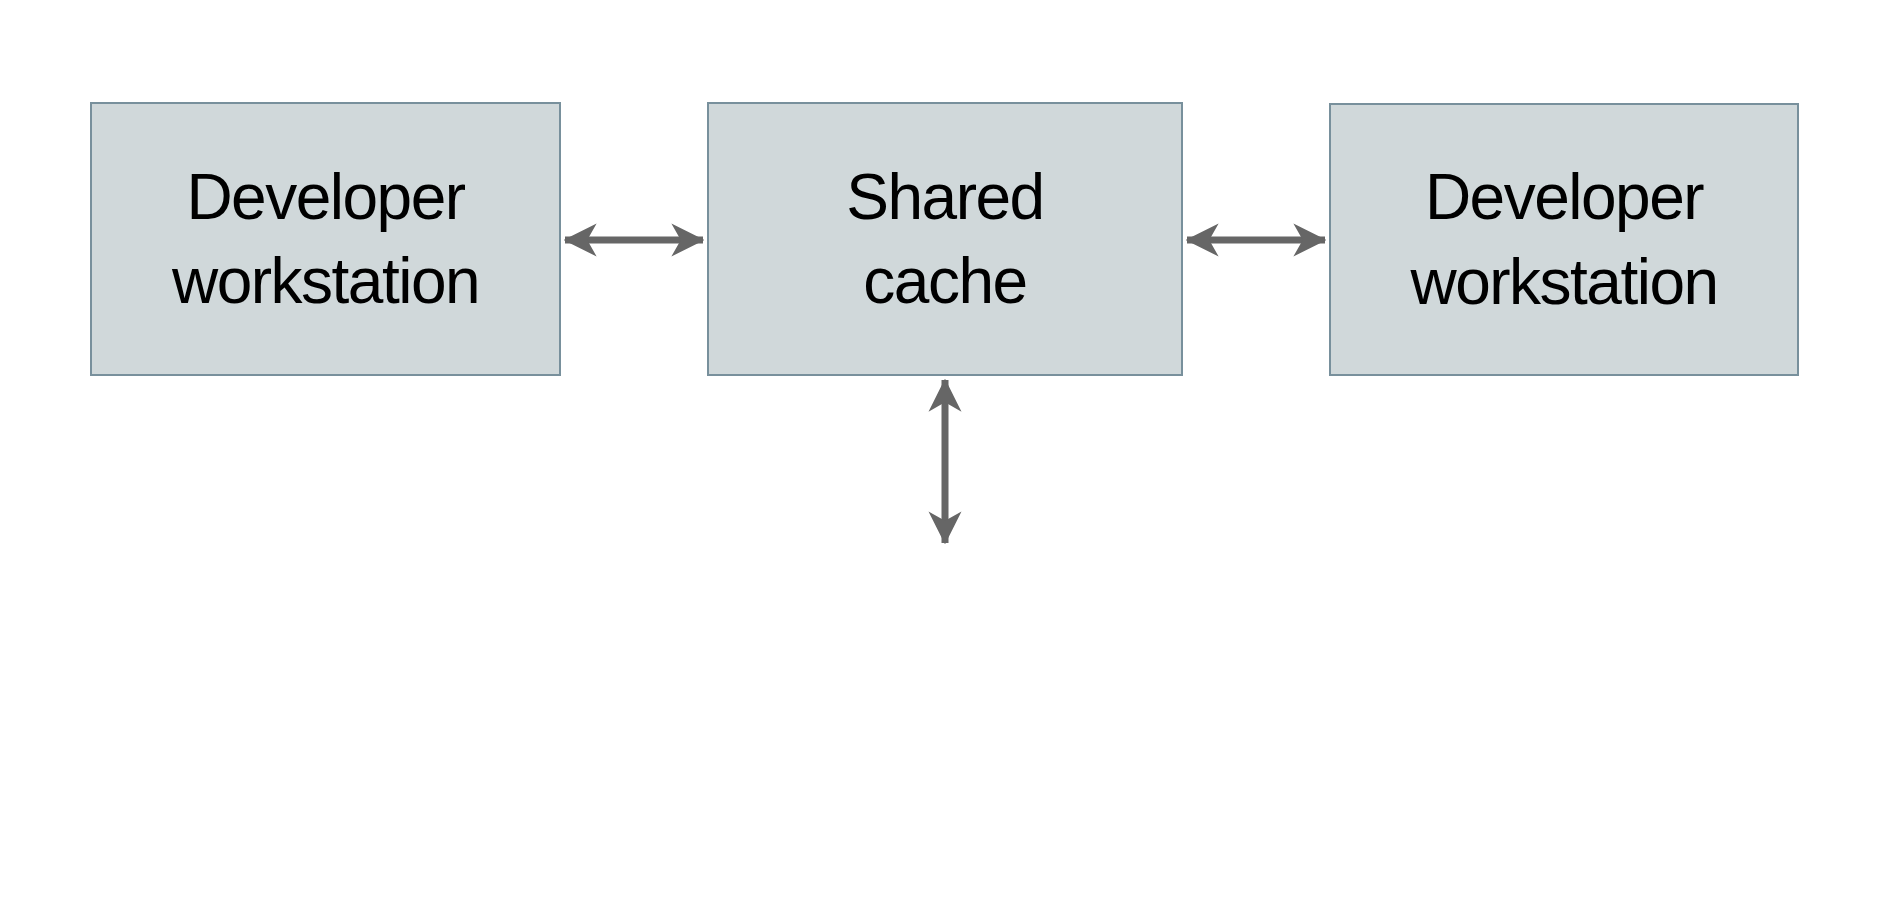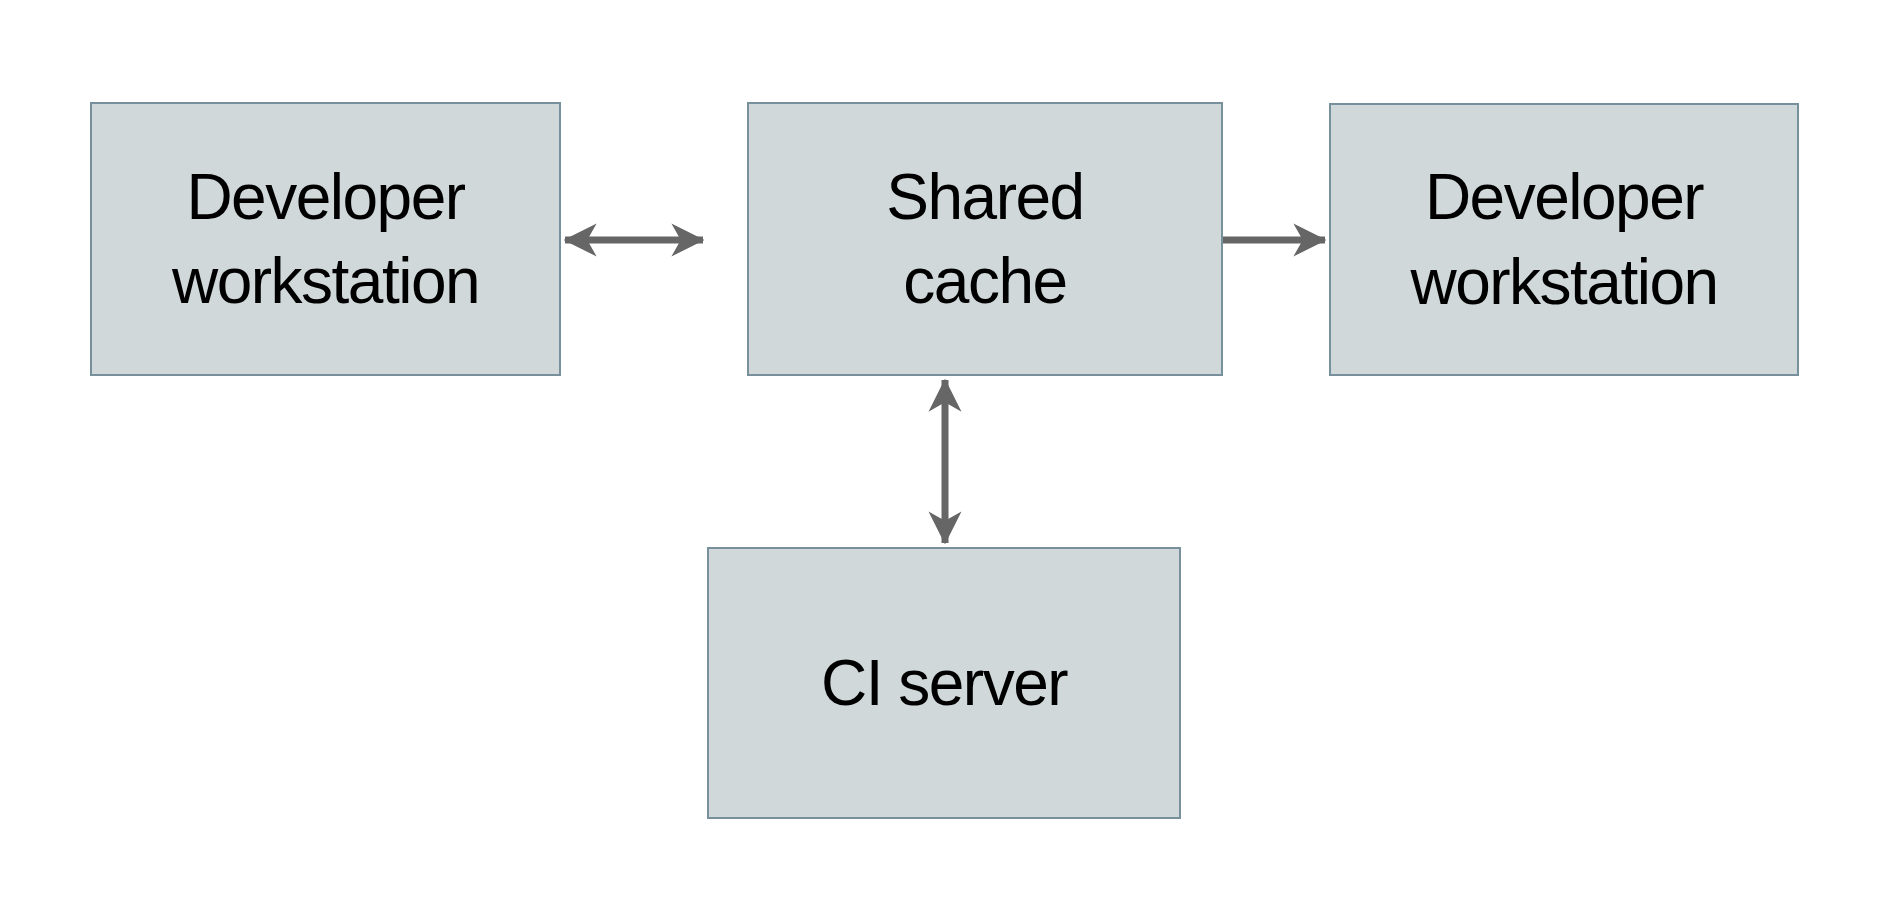--- a/index.html
+++ b/index.html
@@ -34,21 +34,21 @@
     text-align: center;
   }
   .node-label {
     white-space: pre-line;
     font-size: 64px;
     line-height: 1.32;
     letter-spacing: -1.5px;
     color: var(--text, #000000);
   }
   #node-dev-left   { left: 90px;   top: 102px; width: 471px; height: 274px; }
-  #node-shared     { left: 707px;  top: 102px; width: 476px; height: 274px; margin-left: 40px; }
+  #node-shared     { left: 707px;  top: 102px; width: 476px; height: 274px; }
   #node-dev-right  { left: 1329px; top: 103px; width: 470px; height: 273px; }
   #node-ci         { left: 707px;  top: 547px; width: 474px; height: 272px; }
   .edge-line {
     stroke: var(--arrow, #666666);
     stroke-width: 7;
     fill: none;
   }
   .arrowhead-shape {
     fill: var(--arrow, #666666);
   }
@@ -77,17 +77,14 @@
   <div class="node" id="node-shared">
     <span class="node-label">Shared
 cache</span>
   </div>
 
   <div class="node" id="node-dev-right">
     <span class="node-label">Developer
 workstation</span>
   </div>
 
-  <div class="node" id="node-ci">
-    <span class="node-label">CI server</span>
-  </div>
 
 </div>
 
 </body></html>

